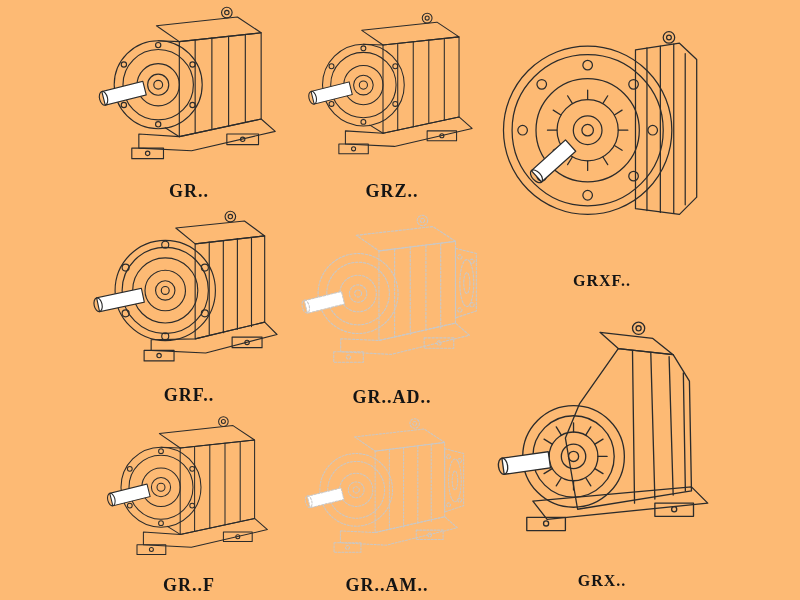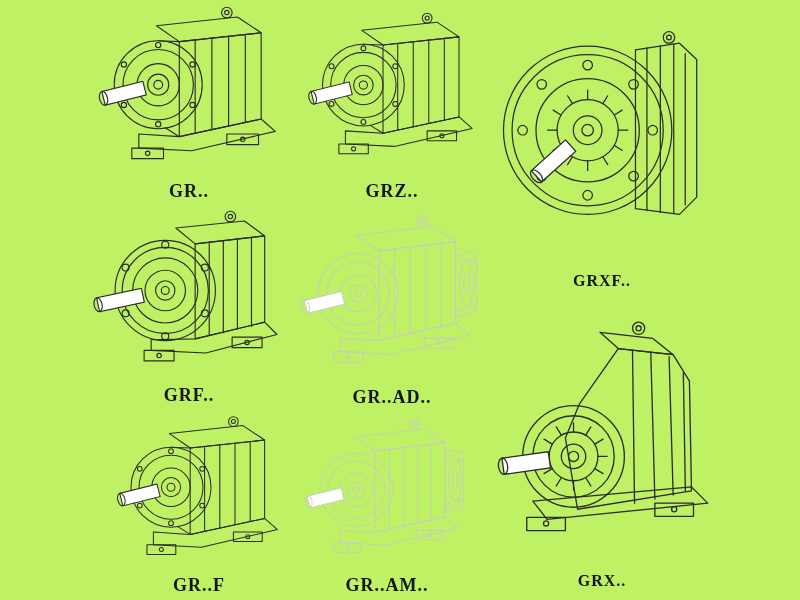--- a/index.html
+++ b/index.html
@@ -3,21 +3,21 @@
 <meta charset="utf-8">
 <style>
   * { margin: 0; padding: 0; box-sizing: border-box; }
   html, body { background: #ffffff; }
   body { font-family: "Liberation Serif", serif; }
 
   .canvas {
     position: relative;
     width: 800px;
     height: 600px;
-    background: #bef264;
+    background: #fdba74;
     overflow: hidden;
   }
 
   figure.fig {
     position: absolute;
     display: flex;
     flex-direction: column;
     align-items: center;
   }
   .fig .art {
@@ -43,21 +43,21 @@
   .caption-lg { font-size: 16px; }
 
   .defs-svg { position: absolute; width: 0; height: 0; overflow: hidden; }
 
   
   #fig-gr   { left: 86px;  top: 2px;   width: 206px; height: 202px; }
   #fig-grz  { left: 298px; top: 2px;   width: 188px; height: 202px; }
   #fig-grxf { left: 492px; top: 2px;   width: 220px; height: 292px; }
   #fig-grf  { left: 86px;  top: 206px; width: 206px; height: 202px; text-align: center; }
   #fig-grad { left: 292px; top: 210px; width: 200px; height: 200px; text-align: right; }
-  #fig-grf2 { left: 96px;  top: 412px; width: 206px; height: 186px; }
+  #fig-grf2 { left: 86px;  top: 412px; width: 206px; height: 186px; }
   #fig-gram { left: 292px; top: 414px; width: 190px; height: 184px; }
   #fig-grx  { left: 480px; top: 298px; width: 244px; height: 296px; }
 </style>
 </head>
 <body>
 
 <div class="canvas">
 
   <svg class="defs-svg" aria-hidden="true" xmlns="http://www.w3.org/2000/svg">
     <defs>

